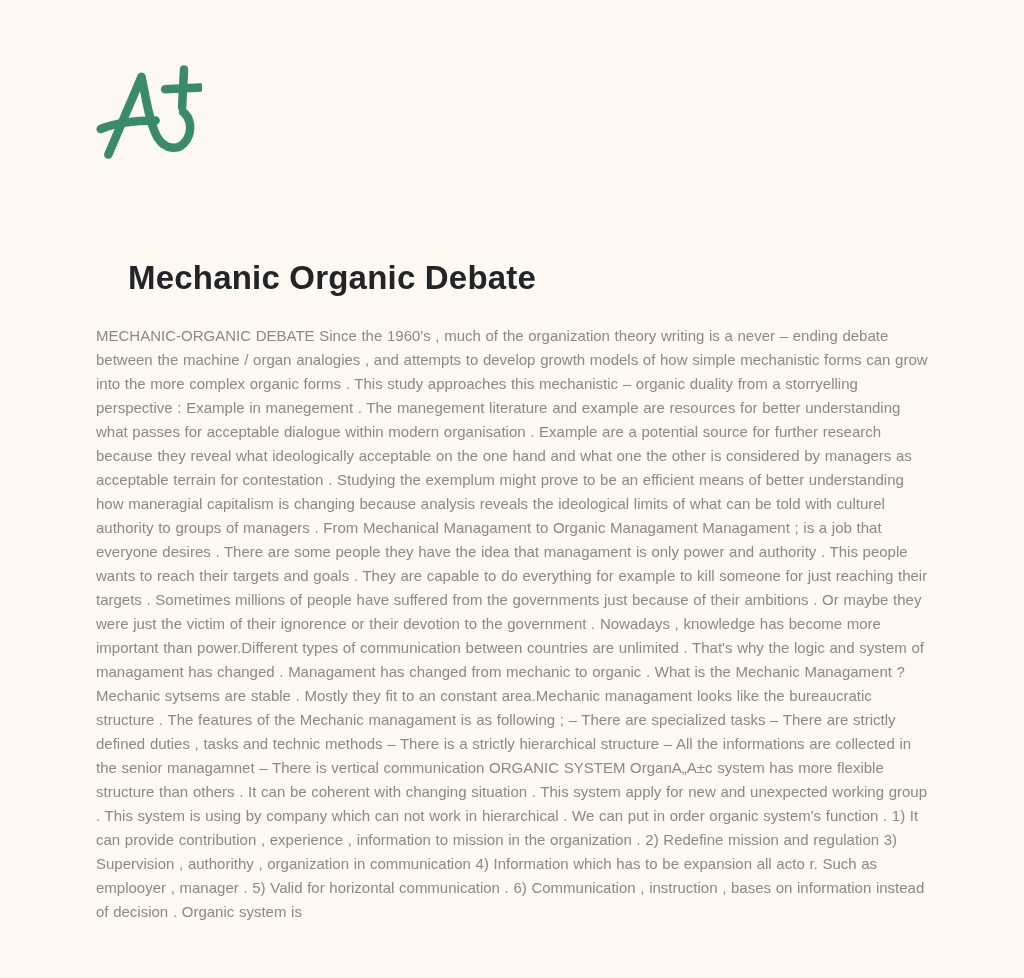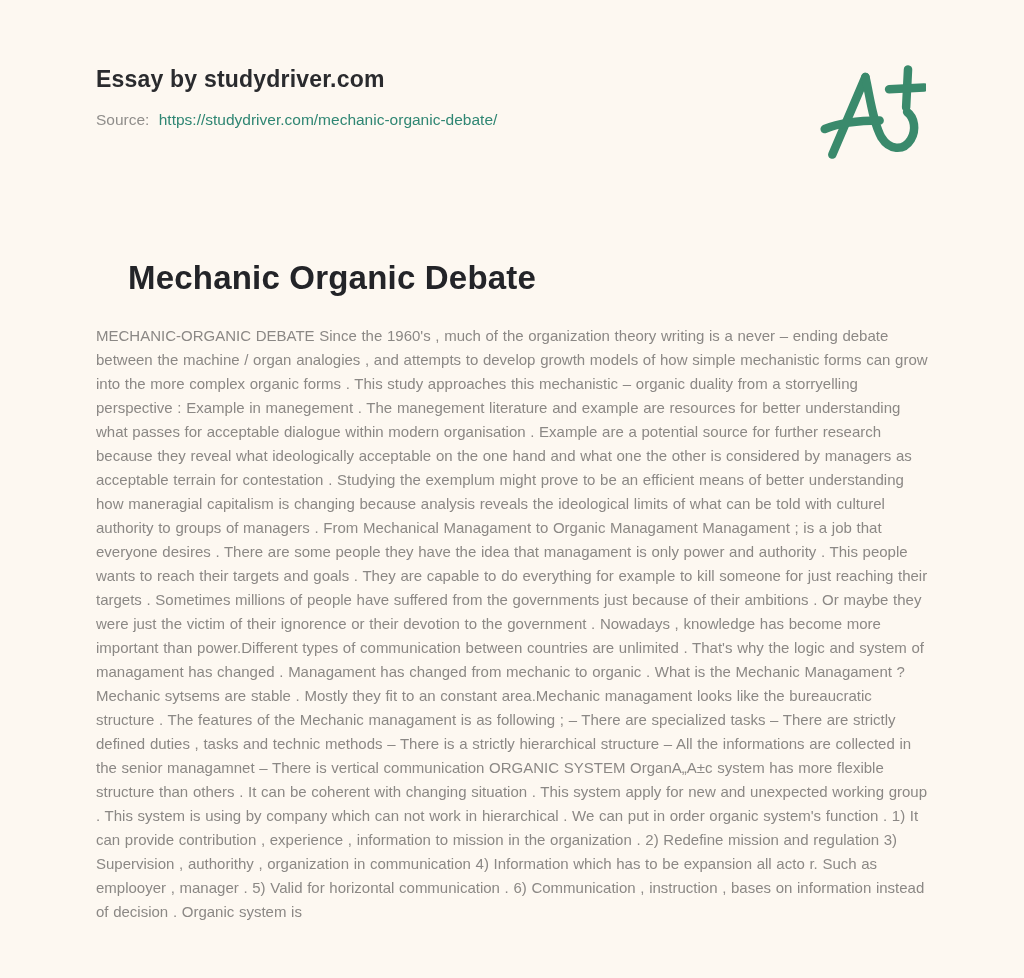--- a/index.html
+++ b/index.html
@@ -62,27 +62,20 @@
     text-align: left;
     word-spacing: 0.5px;
   }
 </style>
 </head>
 <body>
 
 <div class="page">
 
   <div class="header-row">
-    <div class="header-left">
-      <h1 class="site-title">Essay by studydriver.com</h1>
-      <div class="source-line">
-        <span>Source:</span>
-        <a class="source-link" href="#">https://studydriver.com/mechanic-organic-debate/</a>
-      </div>
-    </div>
 
     <div class="logo">
       <svg width="106" height="102" viewBox="0 0 112 106" fill="none" xmlns="http://www.w3.org/2000/svg">
         <g stroke="#3a8a6c" stroke-width="9" stroke-linecap="round" fill="none">
 
           <path d="M 13 98 L 48 16"></path>
 
           <path d="M 48 16 C 53 38 56 64 65 80 C 73 93 88 95 96 82 C 102 72 100 59 92 53"></path>
 
           <path d="M 5 71 C 22 64 42 62 63 62"></path>

